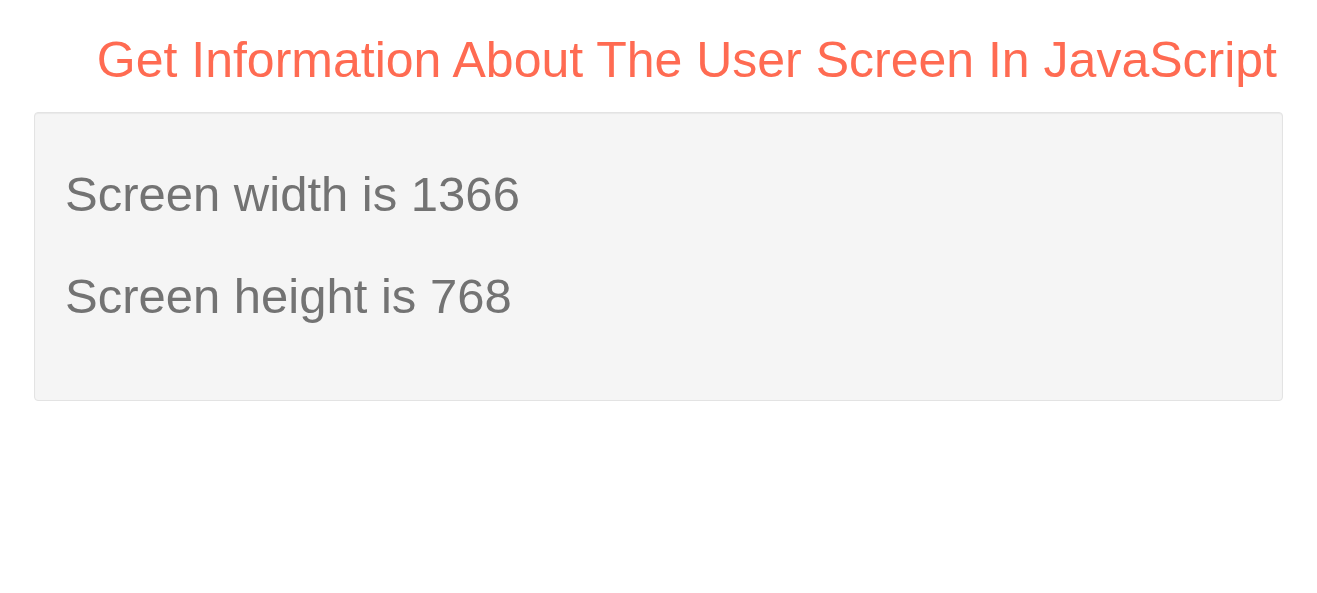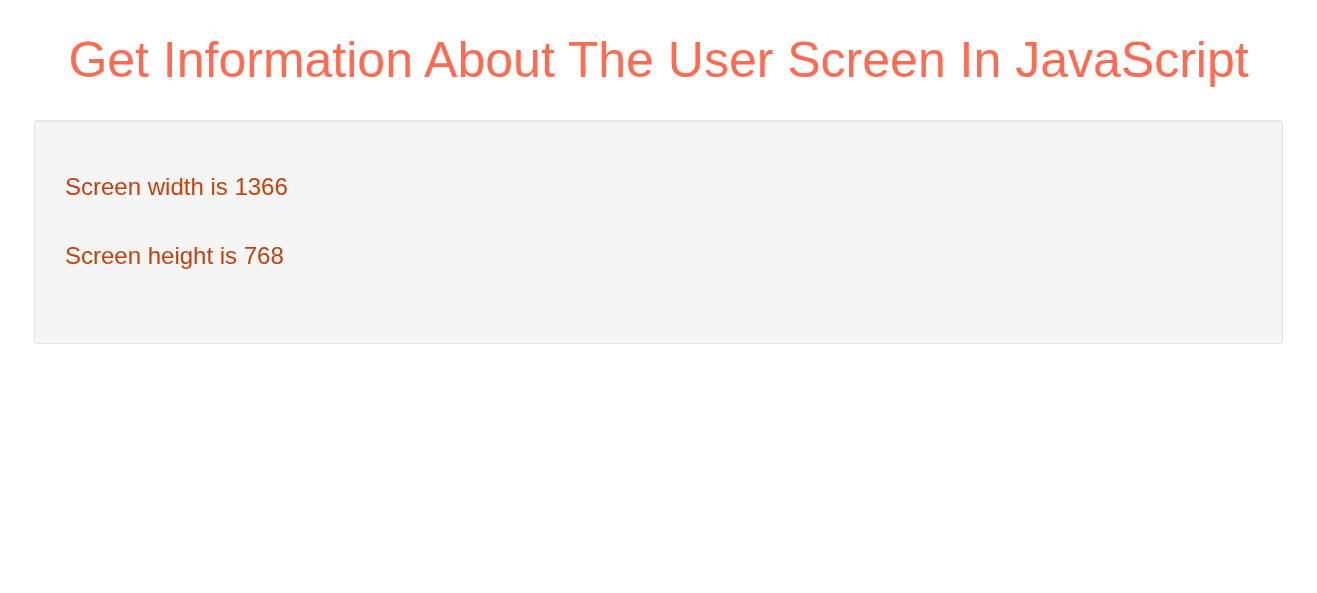--- a/index.html
+++ b/index.html
@@ -14,36 +14,36 @@
       height: 593px;
       padding: 0;
     }
     .container {
       padding: 30px 30px 0 30px;
     }
     .page-title {
       color: #ff6b52;
       font-size: 50px;
       font-weight: 500;
-      text-align: center;
+      text-align: right;
       line-height: 1.2;
-      margin-bottom: 30px;
+      margin-bottom: 22px;
       padding: 0 10px;
     }
     .well {
       background-color: #f5f5f5;
       border: 1px solid #e3e3e3;
       border-radius: 4px;
       box-shadow: inset 0 1px 1px rgba(0,0,0,0.05);
       padding: 50px 30px 60px 30px;
       margin: 0 4px;
     }
     .info-line {
-      color: #c2410c;
-      font-size: 24px;
+      color: #737373;
+      font-size: 49px;
       font-weight: 400;
       line-height: 1.3;
       margin-bottom: 38px;
     }
     .info-line:last-child {
       margin-bottom: 12px;
     }
   </style>
 </head>
 <body>

